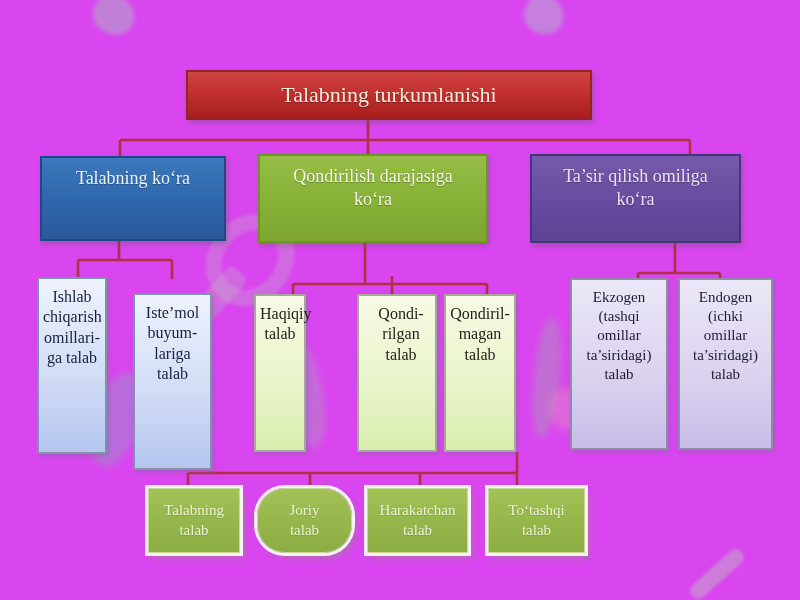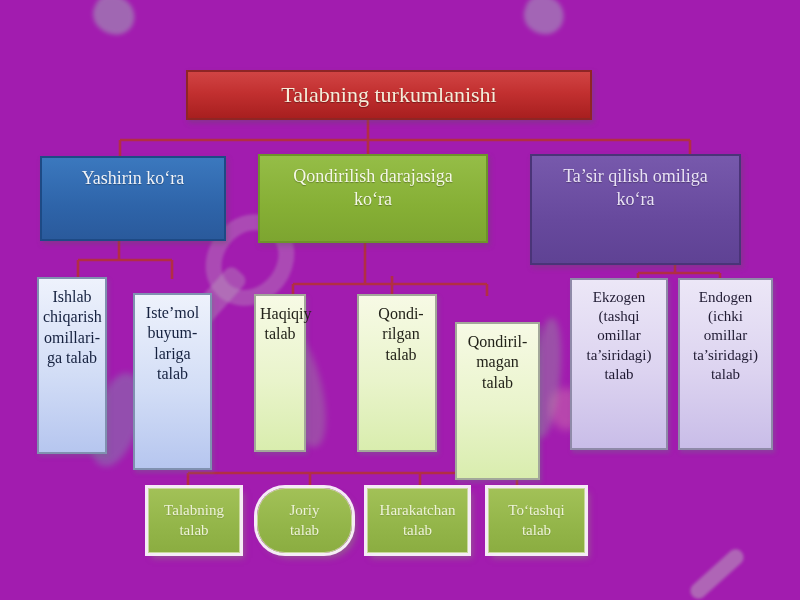--- a/index.html
+++ b/index.html
@@ -1,17 +1,17 @@
 <!DOCTYPE html>
 <html><head>
 <meta charset="utf-8">
 <style>
   html,body{margin:0;padding:0;background:#e9e9e9;}
   .canvas{
-    position:relative;width:800px;height:600px;background:#a21caf;
+    position:relative;width:800px;height:600px;background:#d946ef;
     overflow:hidden;font-family:"Liberation Serif","DejaVu Serif",serif;
   }
   .node{
     position:absolute;box-sizing:border-box;text-align:center;
     white-space:pre-line;line-height:1.28;
   }
   
   .root{
     left:186px;top:70px;width:406px;height:50px;
     background:linear-gradient(180deg,#d14444 0%,#c23030 45%,#a81f1f 100%);
@@ -30,42 +30,42 @@
     left:40px;top:156px;width:186px;height:85px;
     background:linear-gradient(180deg,#3b78be 0%,#2e64a9 60%,#2a5a9c 100%);
     border:2px solid #1d4a85;
   }
   .l2.green{
     left:258px;top:154px;width:230px;height:89px;
     background:linear-gradient(180deg,#95bd47 0%,#86af35 60%,#7da530 100%);
     border:2px solid #6d9429;color:#f5f8e6;
   }
   .l2.purple{
-    left:530px;top:154px;width:211px;height:111px;
+    left:530px;top:154px;width:211px;height:89px;
     background:linear-gradient(180deg,#7759ac 0%,#67499d 60%,#5f4294 100%);
     border:2px solid #4a3478;color:#e9e2f5;
   }
   
   .leaf{
     font-size:16px;padding:8px 4px 0 4px;
     box-shadow:2px 3px 4px rgba(110,115,135,.35);
   }
   .pblue{
     background:linear-gradient(180deg,#eef2fc 0%,#d2ddf6 55%,#b6c6ef 100%);
     border:2px solid #8091b0;color:#15213f;top:277px;height:177px;
   }
   .pblue.b1{left:37px;width:70px;}
   .pblue.b2{left:133px;width:79px;margin-top:16px;}
   .pgreen{
     background:linear-gradient(180deg,#f7fae5 0%,#e9f4cb 55%,#d9edae 100%);
     border:2px solid #a3a89a;color:#23231a;top:294px;height:158px;
   }
   .pgreen.g1{left:254px;width:52px;}
   .pgreen.g2{left:357px;width:80px;padding-left:12px;}
-  .pgreen.g3{left:455px;width:85px;margin-top:28px;}
+  .pgreen.g3{left:444px;width:72px;}
   .ppurple{
     background:linear-gradient(180deg,#ece7f7 0%,#dcd3f0 55%,#c9bde8 100%);
     border:2px solid #8f8aa8;color:#1f1a32;top:278px;height:172px;font-size:15px;
   }
   .ppurple.p1{left:570px;width:98px;}
   .ppurple.p2{left:678px;width:95px;}
   
   .bottom{
     top:488px;height:65px;font-size:15px;color:#eef3d8;
     background:linear-gradient(180deg,#a2c157 0%,#93b549 60%,#8bad41 100%);
@@ -110,21 +110,21 @@
       <path d="M368,120 L368,154 M120,140 L690,140 M120,140 L120,157 M690,140 L690,155"></path>
       <path d="M119,241 L119,260 M78,260 L172,260 M78,260 L78,279 M172,260 L172,279"></path>
       <path d="M365,243 L365,284 M293,284 L487,284 M293,284 L293,296 M392,276 L392,296 M487,284 L487,296"></path>
       <path d="M675,243 L675,273 M638,273 L720,273 M638,273 L638,280 M720,273 L720,280"></path>
       <path d="M517,452 L517,489 M188,473 L517,473 M188,473 L188,489 M310,473 L310,489 M420,473 L420,489"></path>
     </g>
   </svg>
 
   <div class="node root">Talabning turkumlanishi</div>
 
-  <div class="node l2 blue">Yashirin ko‘ra</div>
+  <div class="node l2 blue">Talabning ko‘ra</div>
   <div class="node l2 green">Qondirilish darajasiga
 ko‘ra</div>
   <div class="node l2 purple">Ta’sir qilish omiliga
 ko‘ra</div>
 
   <div class="node leaf pblue b1">Ishlab
 chiqarish
 omillari-
 ga talab</div>
   <div class="node leaf pblue b2">Iste’mol

